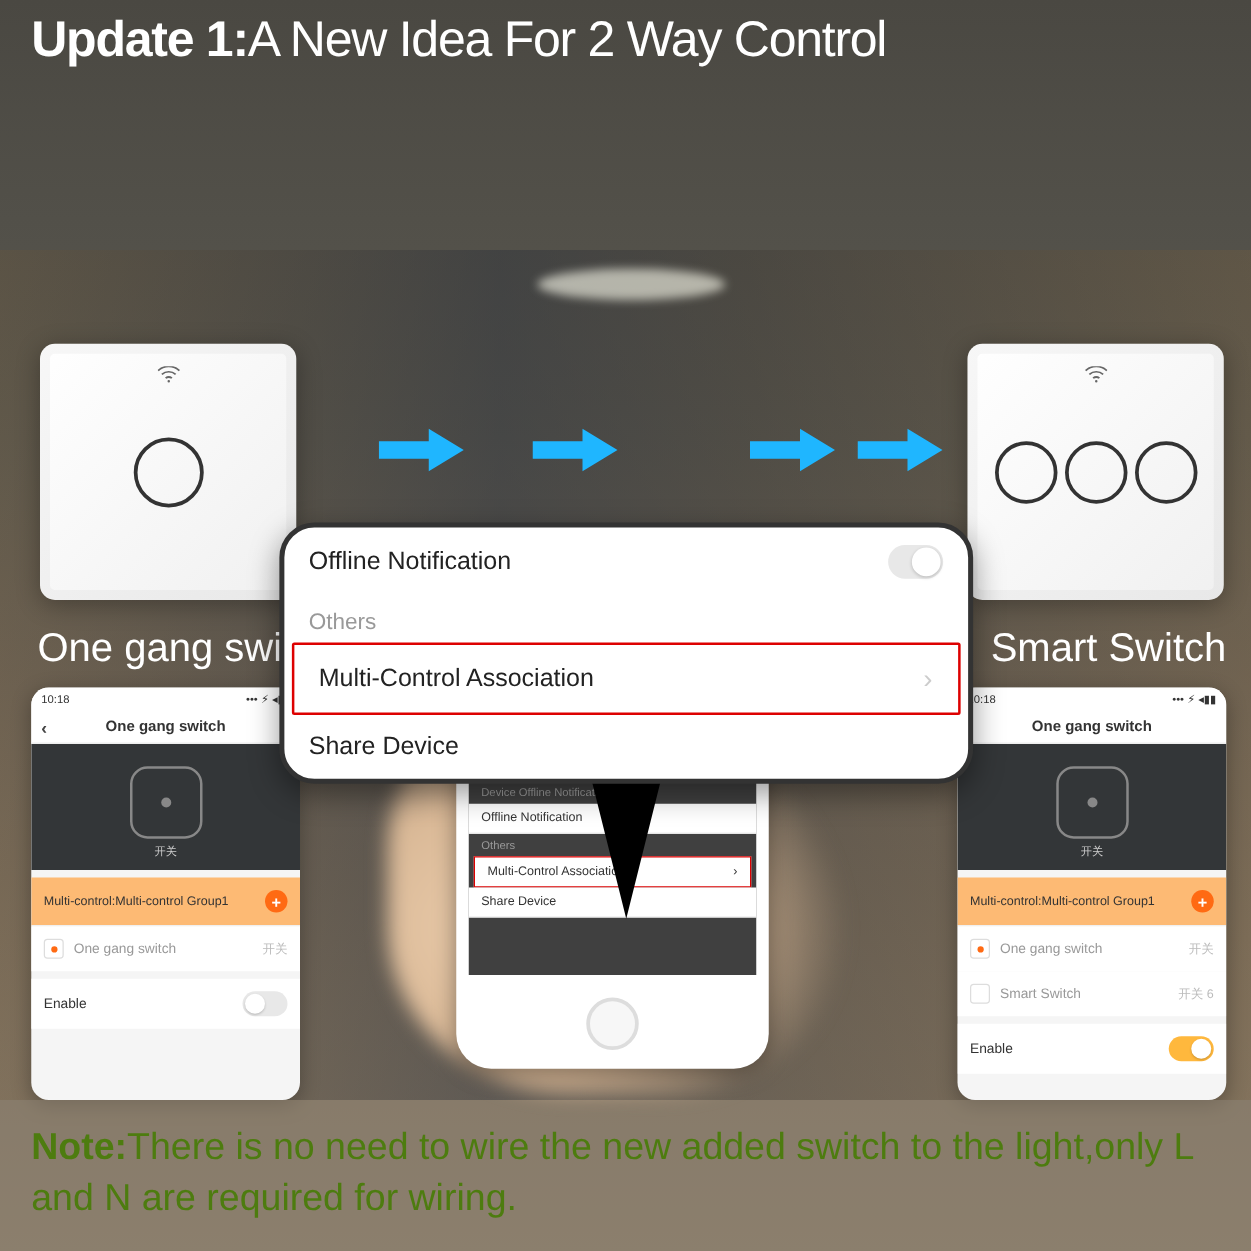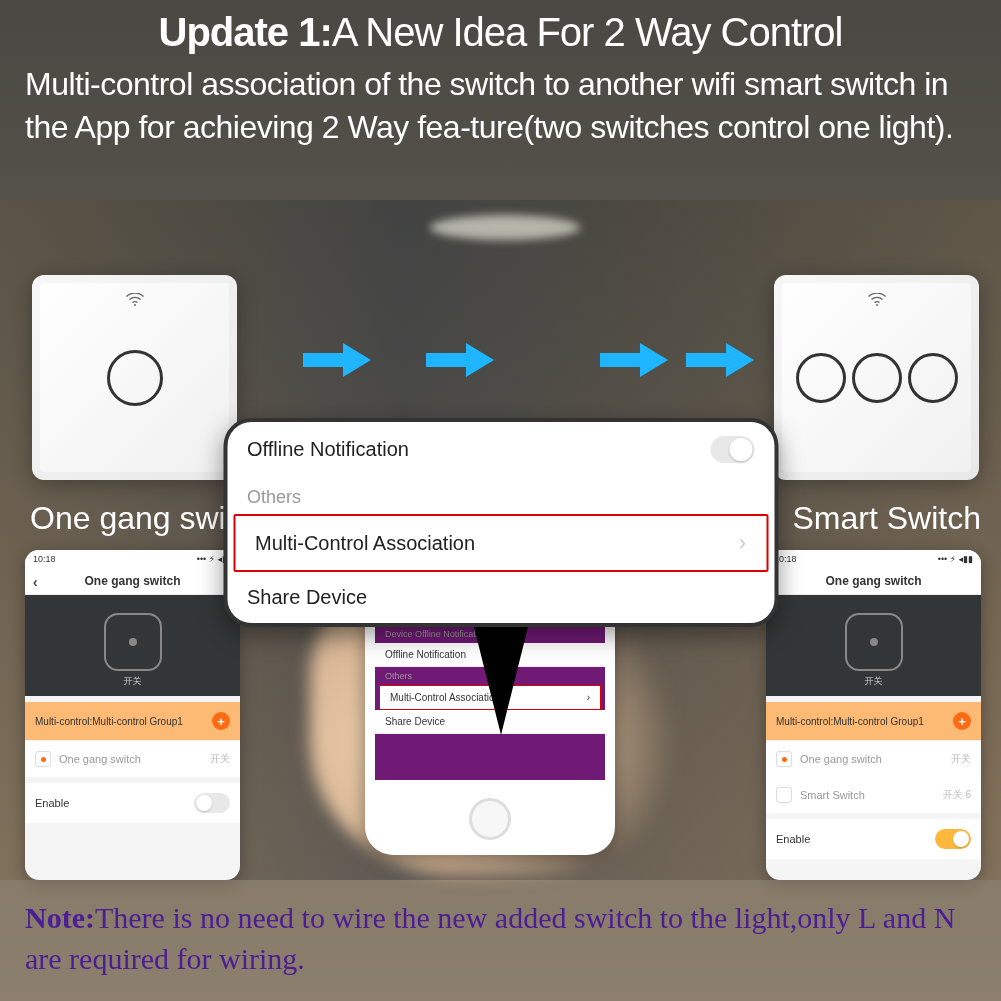--- a/index.html
+++ b/index.html
@@ -11,21 +11,21 @@
     position: relative;
     overflow: hidden;
   }
 
   
   .header {
     position: absolute;
     top: 10px; left: 25px; right: 25px;
     color: #fff;
   }
-  .title { font-size: 40px; letter-spacing: -1px; text-align: center; }
+  .title { font-size: 40px; letter-spacing: -1px; }
   .title .bold { font-weight: 700; }
   .desc { font-size: 32px; line-height: 1.35; margin-top: 8px; font-weight: 300; letter-spacing: -0.5px; }
 
   
   .wall-switch {
     position: absolute;
     width: 205px; height: 205px;
     background: linear-gradient(135deg, #ffffff, #f0f0f0);
     border-radius: 12px;
     box-shadow: 0 4px 20px rgba(0,0,0,0.3), inset 0 0 0 8px rgba(0,0,0,0.03);
@@ -113,21 +113,21 @@
     filter: blur(8px);
   }
   .hand-phone .phone-body {
     position: absolute; top: 0; left: 55px;
     width: 250px; height: 310px;
     background: #fff; border-radius: 28px;
     box-shadow: 0 4px 18px rgba(0,0,0,0.4);
   }
   .hand-phone .screen {
     position: absolute; top: 10px; left: 65px; width: 230px; height: 225px;
-    background: #701a75; font-size: 10px; color: #333;
+    background: #404040; font-size: 10px; color: #333;
   }
   .hand-phone .tap-row { padding: 6px 10px; background: #fff; border-bottom: 1px solid #eee; display:flex; justify-content:space-between;}
   .hand-phone .icon-row { display:flex; gap:8px; padding:8px; background:#fff; }
   .hand-phone .icon-sq { width:30px; height:30px; border-radius:6px; background:#fff; box-shadow:0 1px 3px rgba(0,0,0,0.15); display:flex; align-items:center; justify-content:center; font-size:7px; flex-direction:column; gap:2px; }
   .hand-phone .lbl-sm { color:#999; padding:4px 10px; font-size:9px; }
   .hand-phone .hl { border:1.5px solid #d00; margin:0 4px; }
   .home-btn {
     position: absolute; bottom: 15px; left: 50%; transform: translateX(-50%);
     width: 42px; height: 42px; border-radius: 50%; border: 3px solid #ddd; background:#f7f7f7;
   }
@@ -168,22 +168,22 @@
   .sp-toggle.on { background:#ffb83d; }
   .sp-toggle::after { content:''; position:absolute; width:16px; height:16px; border-radius:50%; background:#fff; top:2px; box-shadow:0 1px 2px rgba(0,0,0,0.2);}
   .sp-toggle.off::after { left:2px; }
   .sp-toggle.on::after { right:2px; }
   .kai { margin-left:auto; color:#bbb; font-size:10px;}
 
   
   .footer {
     position: absolute; bottom: 0; left:0; right:0;
     background: rgba(140,128,110,0.55);
-    color: #4c1d95; font-size: 30px; padding: 18px 25px 22px;
-    line-height: 1.35; font-weight: 300; font-family: Liberation Serif, serif;
+    color: #4d7c0f; font-size: 30px; padding: 18px 25px 22px;
+    line-height: 1.35; font-weight: 300;
   }
   .footer .bold { font-weight: 700; }
 
   
   .room-bg {
     position: absolute; top: 200px; left:0; right:0; height: 680px;
     background:
       linear-gradient(90deg, rgba(120,90,50,0.2) 0%, rgba(60,55,50,0.3) 25%, rgba(40,45,55,0.4) 40%, rgba(55,50,45,0.3) 60%, rgba(130,100,60,0.25) 100%);
     z-index: 0;
   }
@@ -197,21 +197,20 @@
 </head>
 <body>
 
 <div class="room-bg"></div>
 <div class="ceiling-light"></div>
 
 <div class="header">
   <div class="title">
     <span class="bold">Update 1:</span><span>A New Idea For 2 Way Control</span>
   </div>
-  <div class="desc">Multi-control association of the switch to another wifi smart switch in the App for achieving 2 Way fea-ture(two switches control one light).</div>
 </div>
 
 <div class="wall-switch left">
   <span class="wifi-ic">
     <svg width="18" height="14" viewBox="0 0 18 14">
         <path d="M9 13a1 1 0 100-2 1 1 0 000 2zm-3-4a5 5 0 016 0l-1 1a3.5 3.5 0 00-4 0zm-3-3a9 9 0 0112 0l-1 1a7.5 7.5 0 00-10 0zM0 3a13 13 0 0118 0l-1 1a11.5 11.5 0 00-16 0z" fill="#666"></path>
       </svg>
   </span>
   <div class="circles">
       <div class="circ"></div>

